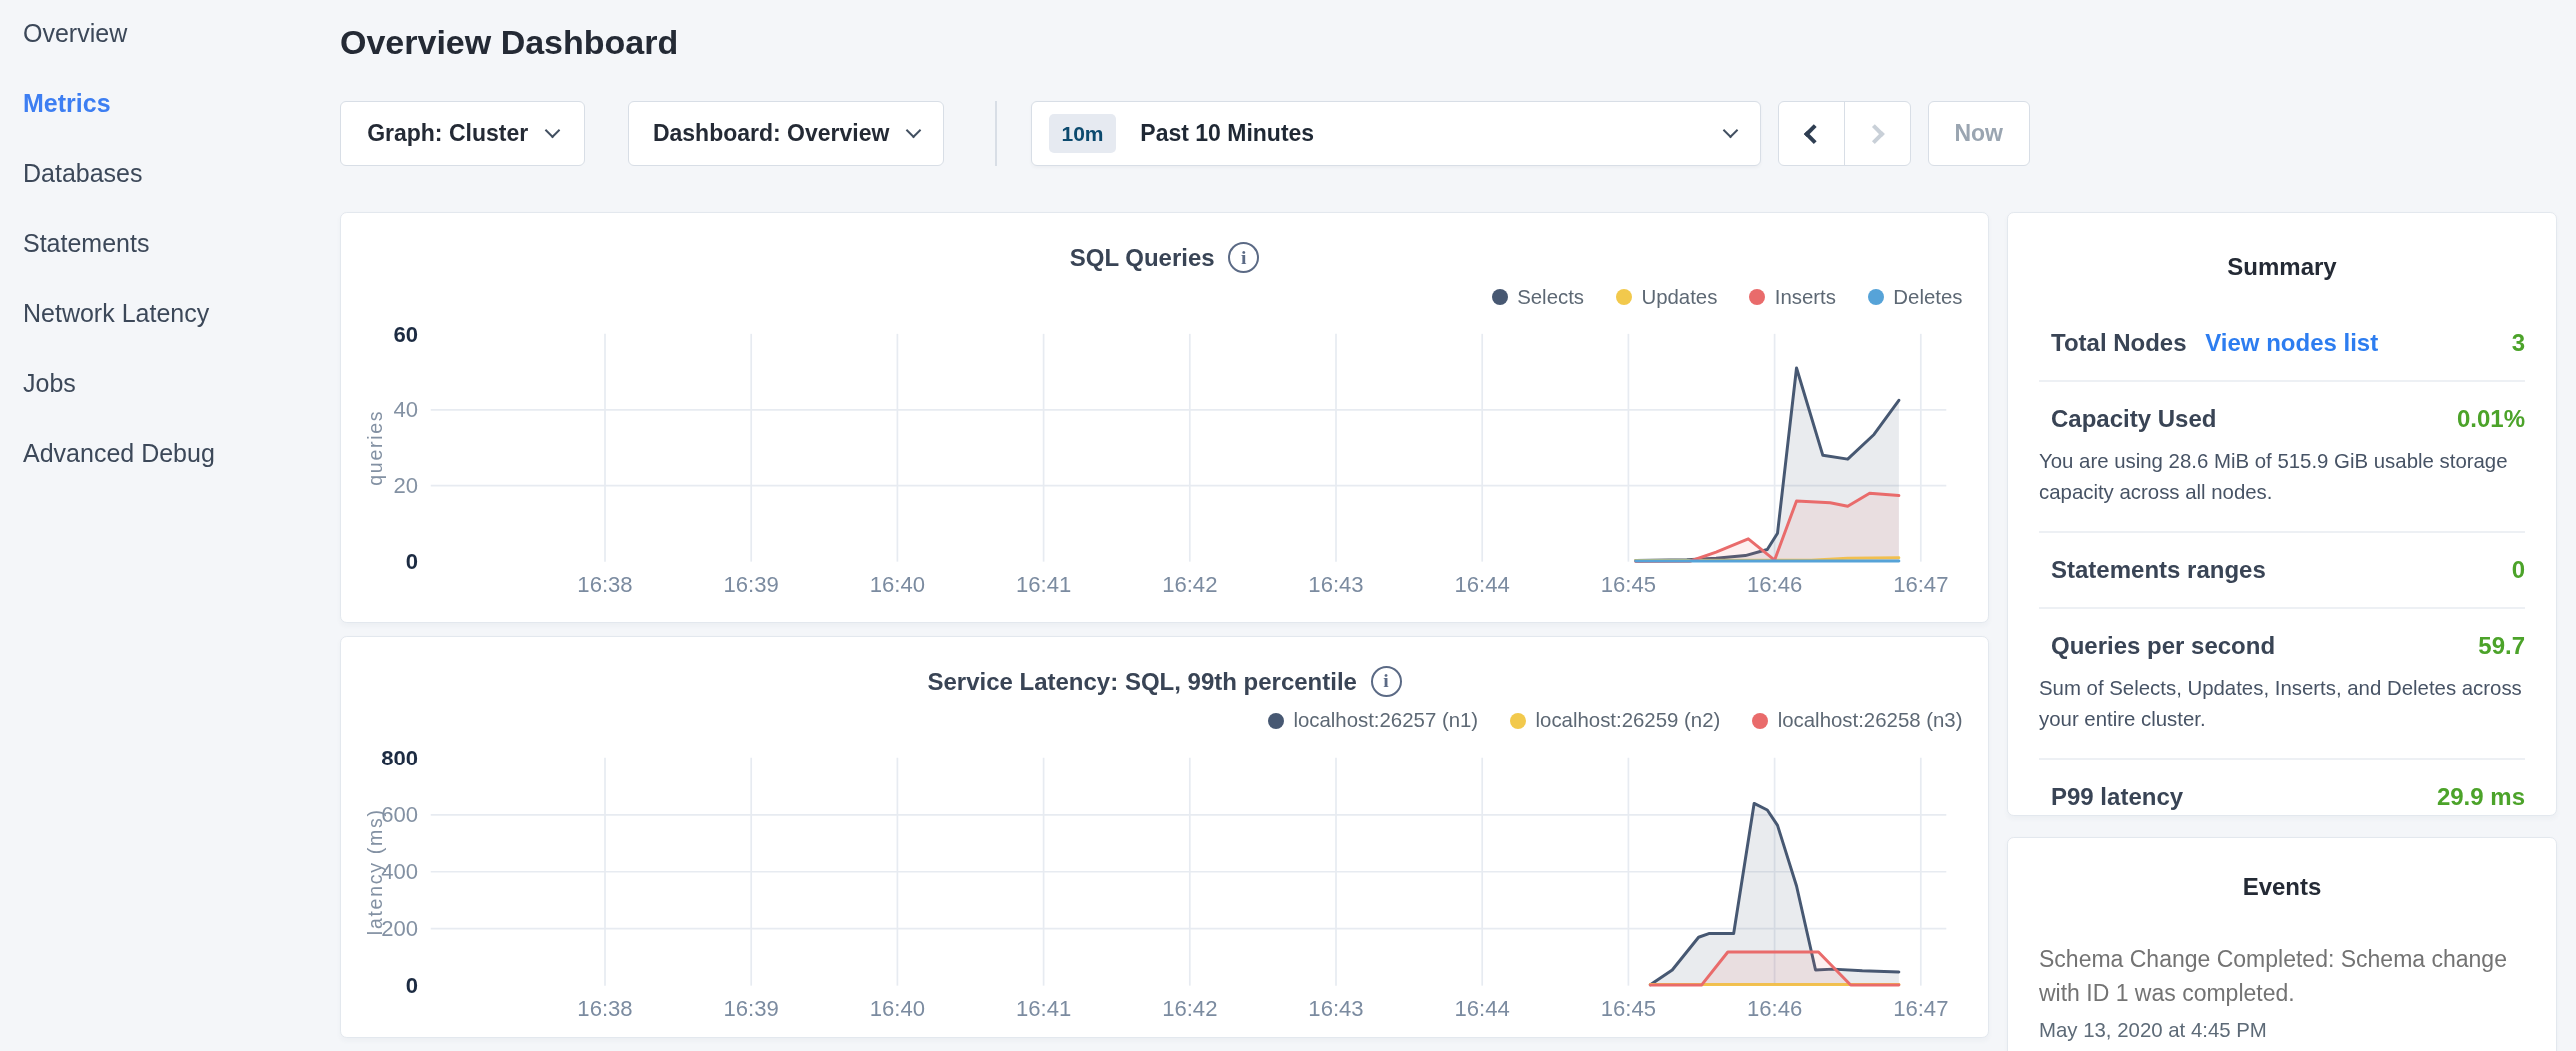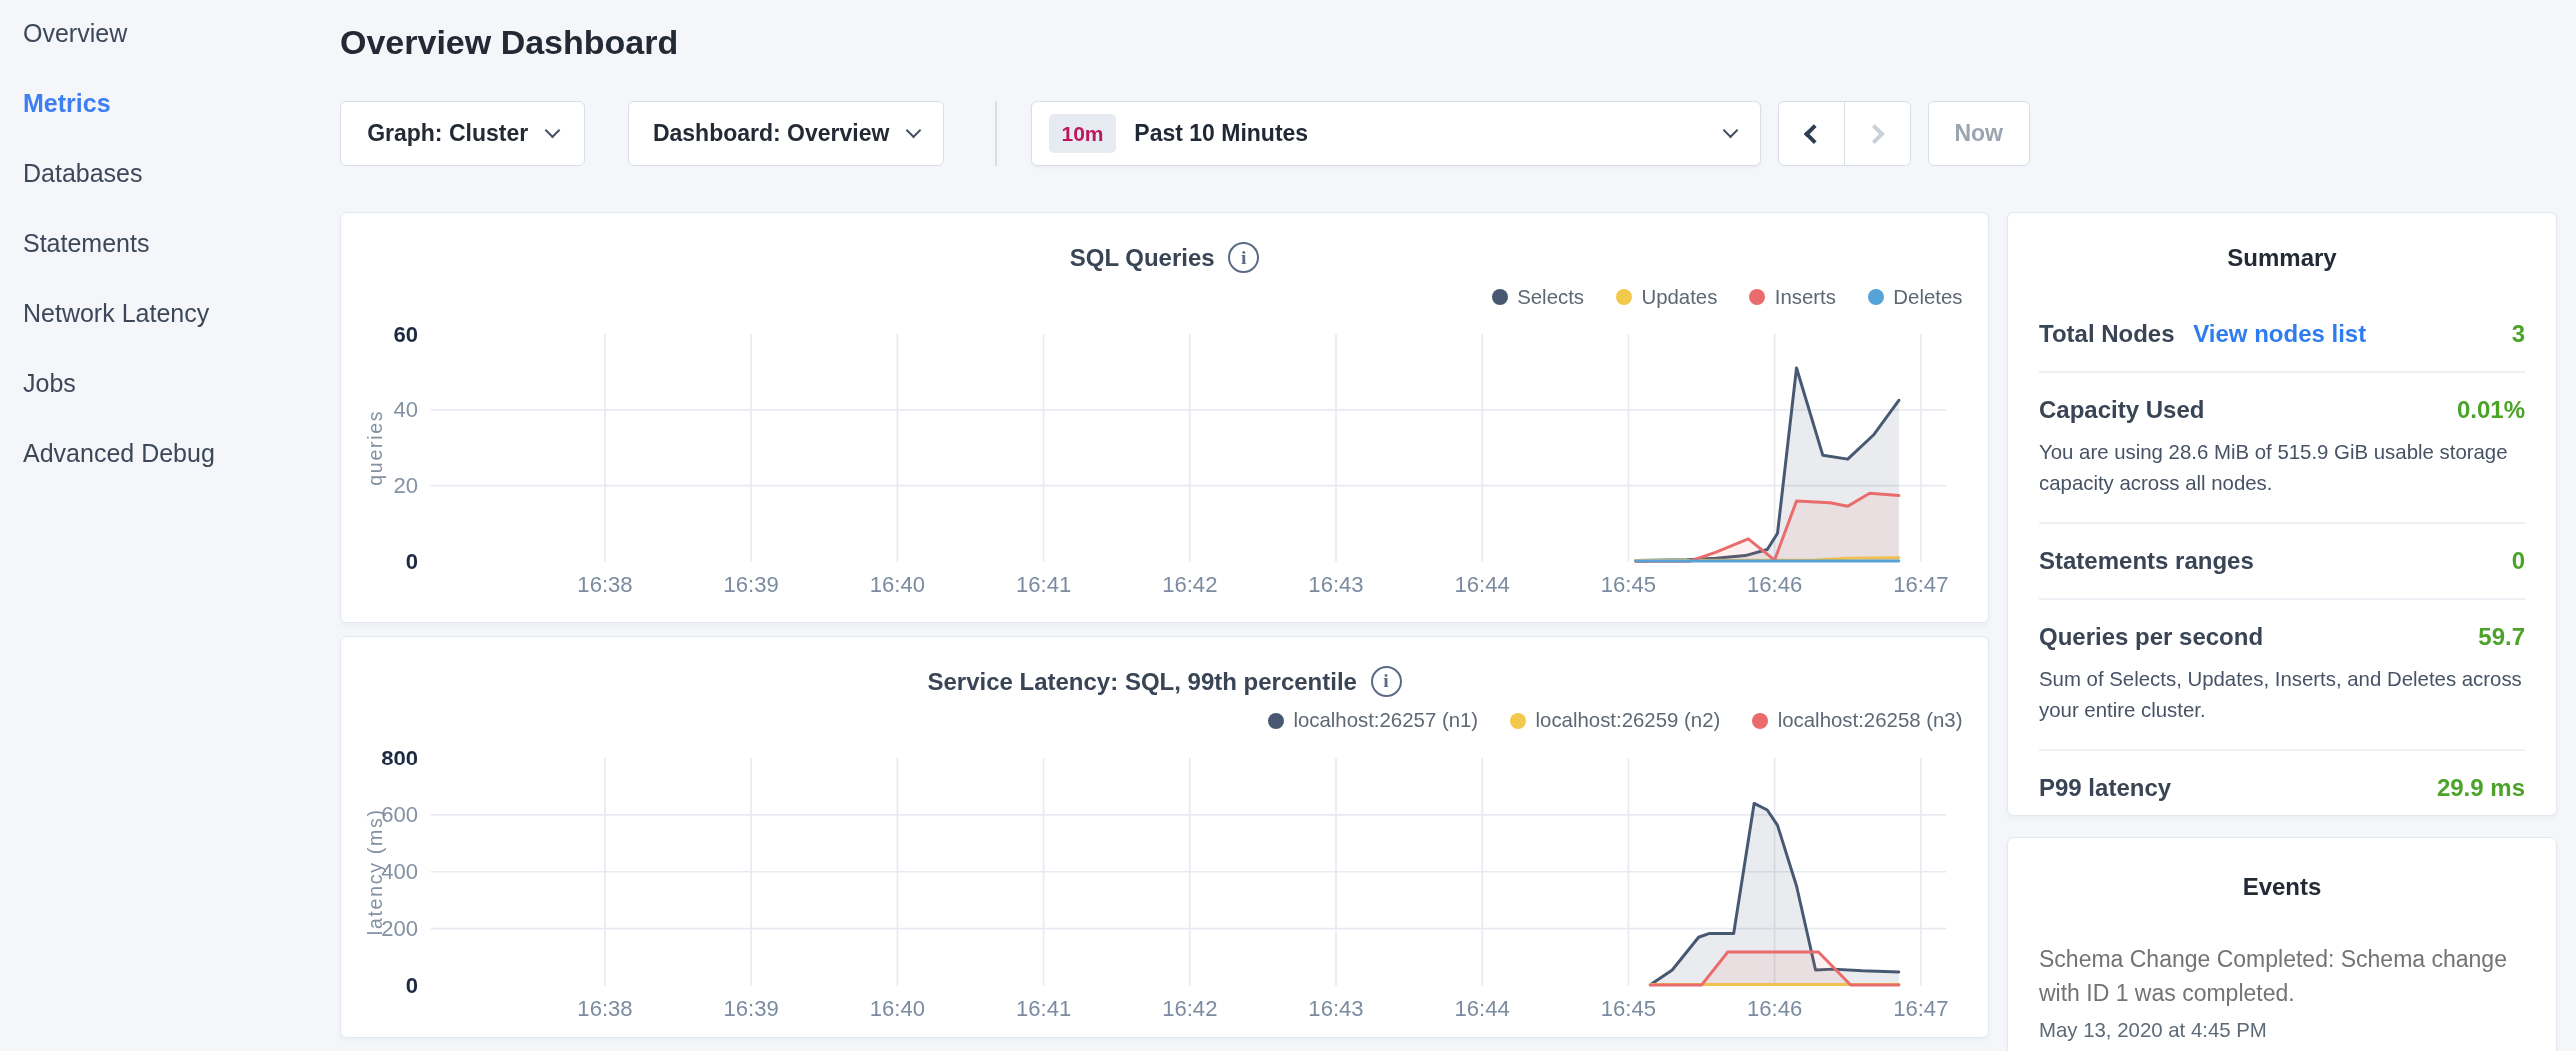--- a/index.html
+++ b/index.html
@@ -34,22 +34,22 @@
   .chev { width:11px; height:11px; border-left:2.6px solid #425061; border-bottom:2.6px solid #425061;
           transform:rotate(-45deg); margin-top:-5.1px; }
   .vdivider { width:1.7px; height:65px; background:#d8dee6; margin-right:34px; }
 
   .timebox {
     width:730px; height:65px; background:#fff; border:1.7px solid #d8dee6; border-radius:6px;
     display:flex; align-items:center; padding:0 24px 0 17px; margin-right:17px; cursor:pointer;
     box-shadow:0 1.7px 3.4px rgba(50,60,80,.04);
   }
   .time-badge {
-    background:#e6eaf1; color:#be185d; font-size:21px; font-weight:700;
-    padding:7.7px 12.8px; border-radius:5.1px; margin-right:18px;
+    background:#e6eaf1; color:#0c4a6e; font-size:21px; font-weight:700;
+    padding:7.7px 12.8px; border-radius:5.1px; margin-right:24px;
   }
   .time-label { font-size:23px; font-weight:700; color:#1f2834; flex:1; text-align:left; }
 
   .nav-btns {
     width:133px; height:65px; background:#fff; border:1.7px solid #d8dee6; border-radius:6px;
     display:flex; margin-right:17px; overflow:hidden;
   }
   .nav-half { flex:1; display:flex; align-items:center; justify-content:center; cursor:pointer; }
   .nav-half + .nav-half { border-left:1.7px solid #d8dee6; }
   .arrow { width:13.6px; height:13.6px; transform:rotate(45deg); }
@@ -88,25 +88,25 @@
   .legend-label { font-size:20.4px; color:#5d6874; }
 
   .chart-svg { display:block; margin-top:11px; }
   .ytick { font-size:26px; fill:#8391a3; }
   .ytick.bold { font-weight:700; fill:#1c2b42; }
   .xtick { font-size:26px; fill:#7b8ba0; }
   .ylab { font-size:23px; fill:#8391a3; letter-spacing:2px; }
   .gridline { stroke:#e7ebf1; stroke-width:2; }
 
   
-  .summary-card { width:550px; padding:30px 31px 0 31px; height:604px; overflow:hidden; }
+  .summary-card { width:550px; padding:39px 31px 0 31px; height:604px; overflow:hidden; }
   .panel-title { text-align:center; font-size:24px; font-weight:700; color:#242a35; line-height:29px; }
   .summary-sections { margin-top:48px; }
   .sum-row { display:flex; align-items:baseline; }
-  .sum-label { font-size:24px; font-weight:700; color:#394455; white-space:nowrap; }
+  .sum-label { font-size:24px; font-weight:700; color:#394455; white-space:nowrap;margin-left:12px; }
   .sum-link { font-size:24px; font-weight:700; color:#2d7df0; margin-left:18.7px; text-decoration:none; cursor:pointer; white-space:nowrap; }
   .sum-value { margin-left:auto; font-size:24px; font-weight:700; color:#4ca32a; white-space:nowrap; }
   .sum-desc { margin-top:13.6px; font-size:20.4px; line-height:31px; color:#475365; }
   .divider { height:1.7px; background:#edf0f4; margin:23px 0; }
 
   .events-card { width:550px; margin-top:21px; padding:34px 31px 0 31px; height:281px; overflow:hidden; }
   .event-item { margin-top:41px; }
   .event-text { font-size:23px; line-height:34px; color:#737373; }
   .event-time { margin-top:8.5px; font-size:20.4px; color:#5d6a77; }
 </style>

